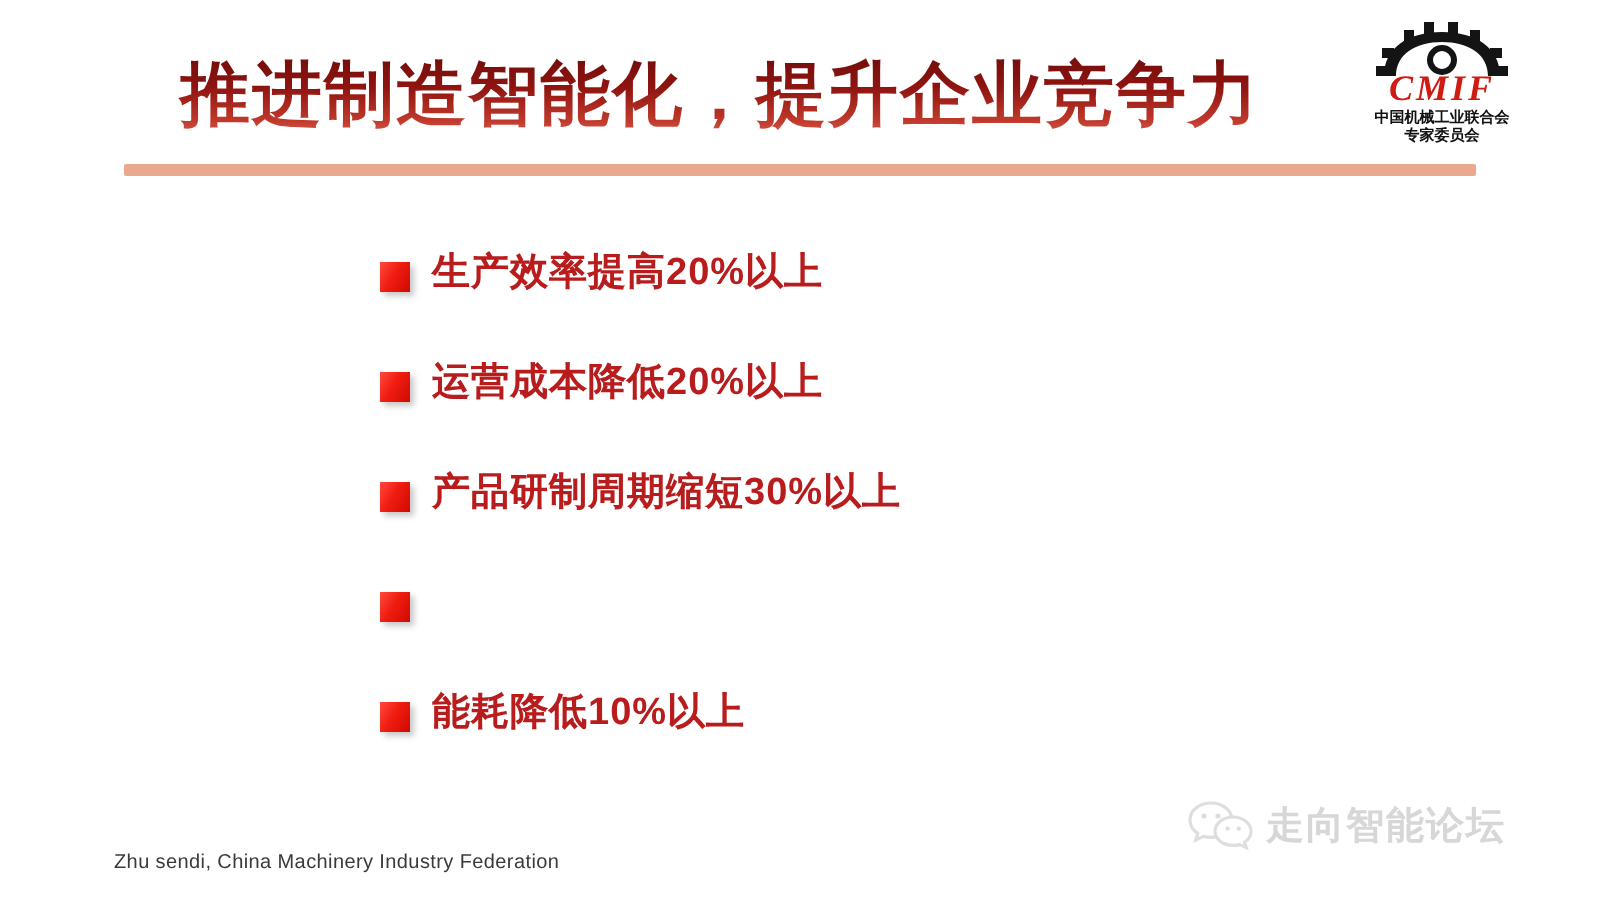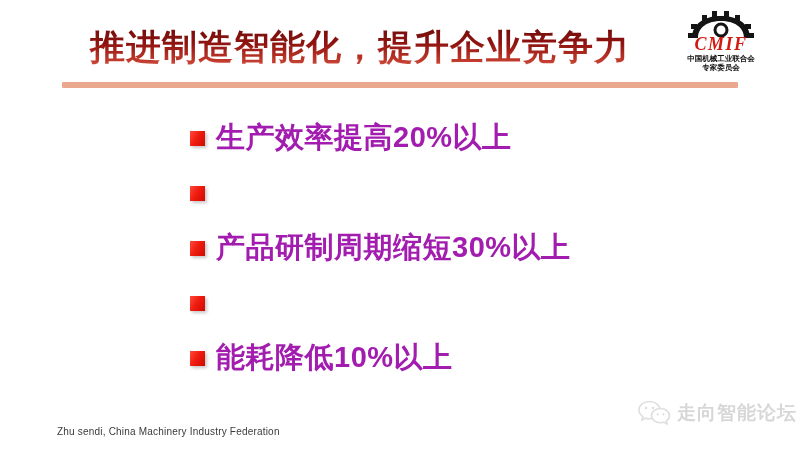--- a/index.html
+++ b/index.html
@@ -88,23 +88,23 @@
     width: 15px;
     height: 15px;
     margin-right: 11px;
     margin-top: 2px;
     background: linear-gradient(120deg, #ff4a3d 0%, #f01c10 45%, #cf0a00 100%);
     box-shadow: 2px 2px 3px rgba(0,0,0,0.22);
   }
 
   .bullet-text {
     font-family: "Liberation Sans", "DejaVu Sans", sans-serif;
-    font-size: 29px;
+    font-size: 19px;
     font-weight: 700;
-    color: #a21caf;
+    color: #b91c1c;
     line-height: 34px;
     white-space: nowrap;
     letter-spacing: 0.5px;
   }
 
   
   .footer-credit {
     position: absolute;
     left: 57px;
     top: 426px;
@@ -112,21 +112,21 @@
     font-size: 10px;
     font-weight: 400;
     color: #3a3a3a;
     letter-spacing: 0.2px;
     white-space: nowrap;
   }
 
   
   .watermark {
     position: absolute;
-    left: 637px;
+    left: 593px;
     top: 398px;
     display: flex;
     align-items: center;
     opacity: 0.55;
   }
   .watermark-icon {
     width: 34px;
     height: 30px;
     margin-right: 6px;
     flex: 0 0 auto;
@@ -172,20 +172,21 @@
 
   <div class="bullet-list">
 
     <div class="bullet-row">
       <span class="bullet-marker"></span>
       <span class="bullet-text">生产效率提高20%以上</span>
     </div>
 
     <div class="bullet-row">
       <span class="bullet-marker"></span>
+      <span class="bullet-text">运营成本降低20%以上</span>
     </div>
 
     <div class="bullet-row">
       <span class="bullet-marker"></span>
       <span class="bullet-text">产品研制周期缩短30%以上</span>
     </div>
 
     <div class="bullet-row">
       <span class="bullet-marker"></span>
     </div>

